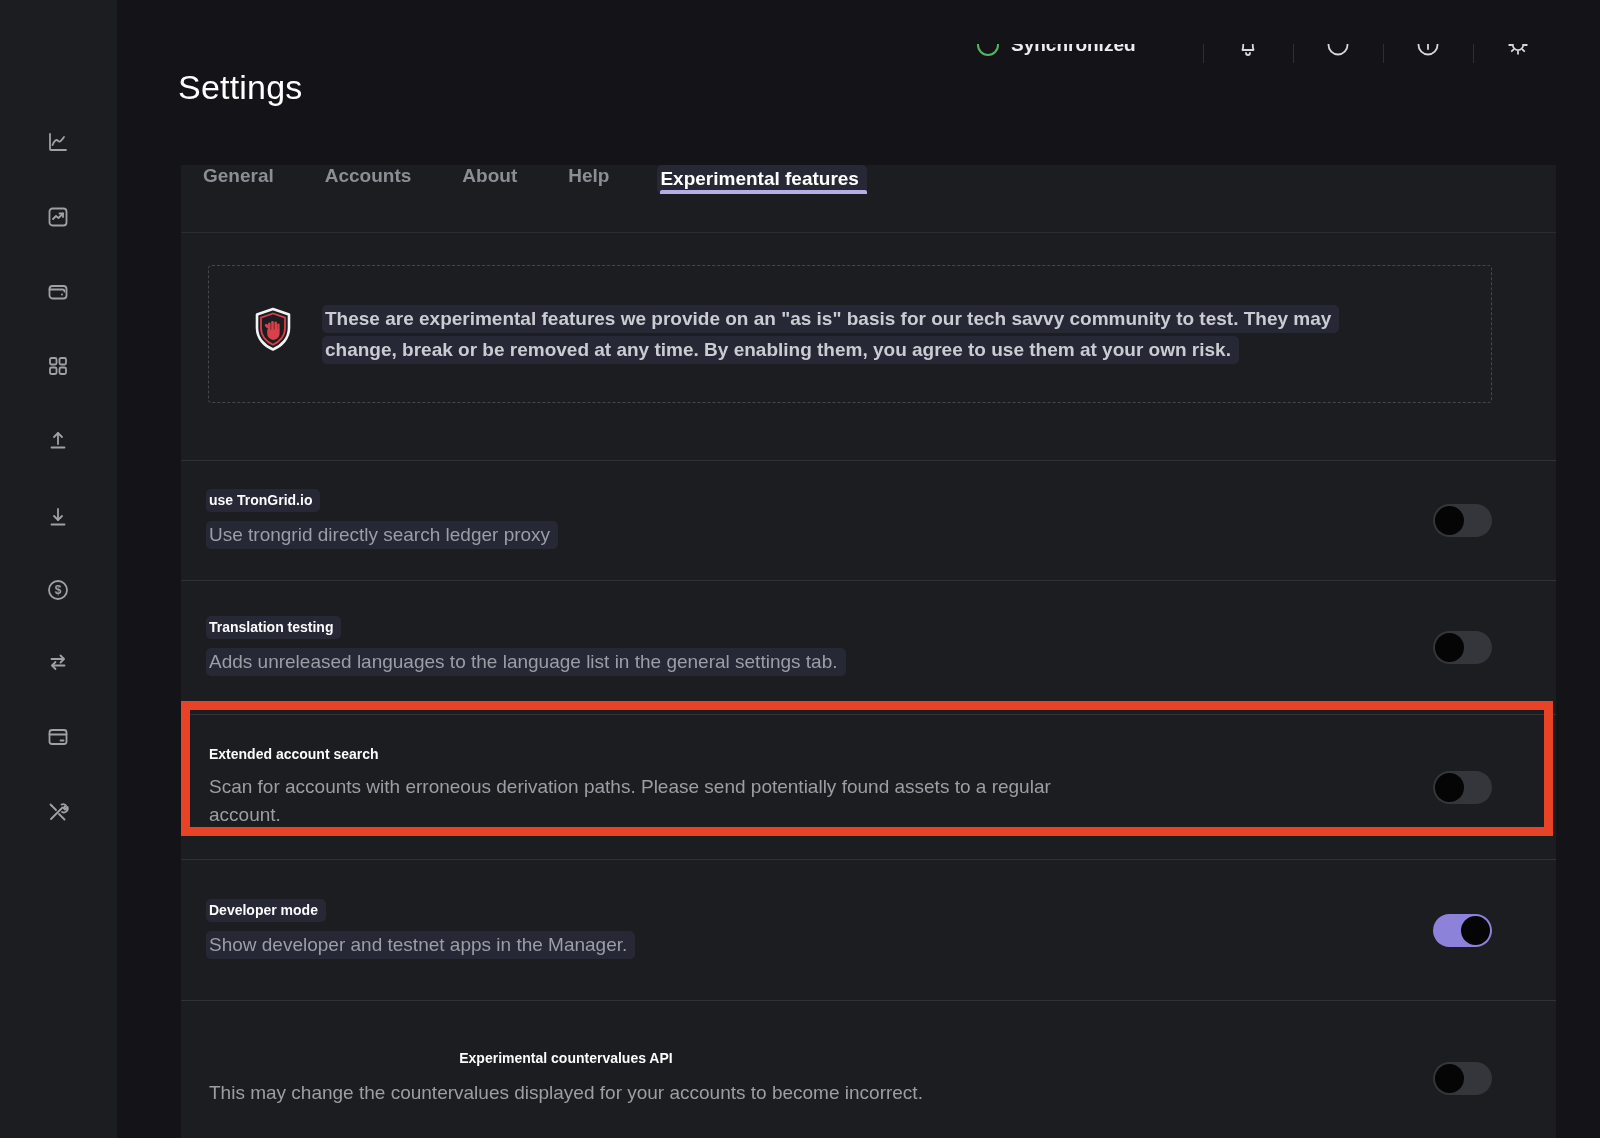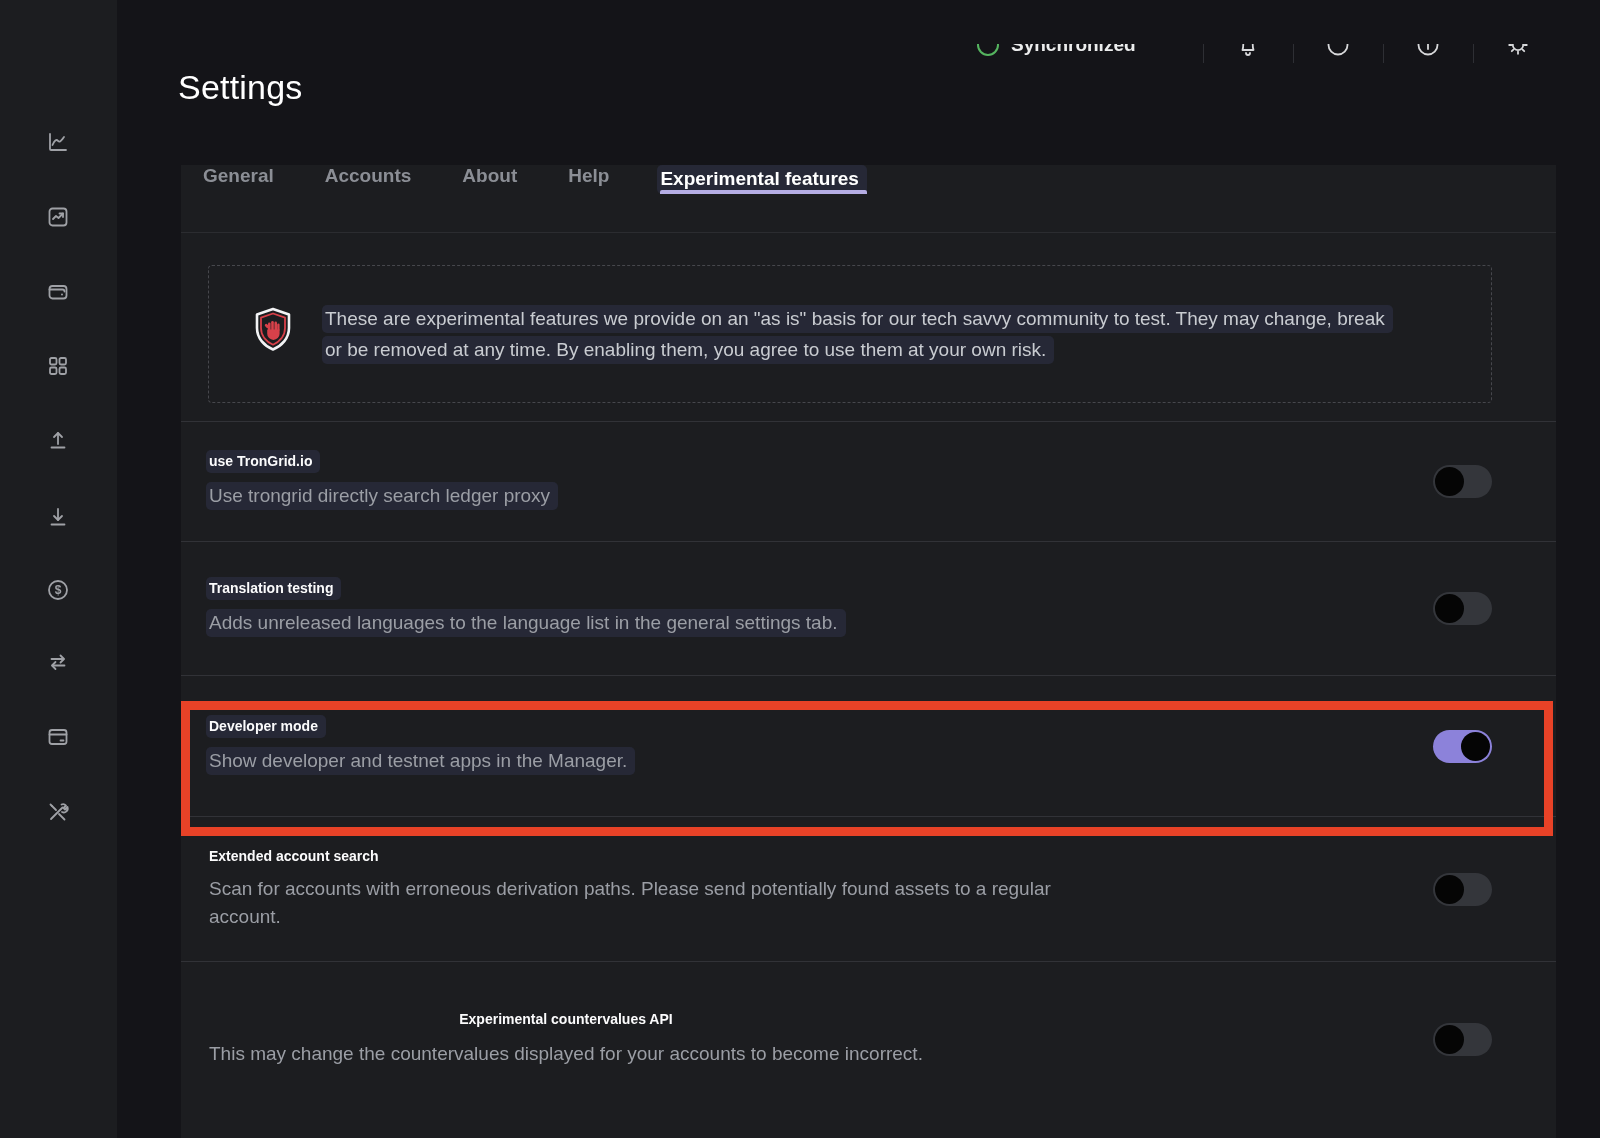--- a/index.html
+++ b/index.html
@@ -32,21 +32,21 @@
   .card { position:absolute; left:181px; top:165px; width:1375px; height:973px; background:#1c1d20; }
 
   .tabbar { height:68px; display:flex; align-items:flex-start; padding-left:22px; gap:51px; border-bottom:1px solid #2b2c30; }
   .tab { position:relative; display:flex; align-items:center; font-size:19px; font-weight:700; color:#8b8e95; cursor:pointer; }
   .tab.active { color:#ffffff; }
   .tab.active::after { content:""; position:absolute; left:0; right:0; bottom:0; height:4px; border-radius:2px 2px 0 0; background:#b5ade4; }
 
   .hl { background:#262836; box-decoration-break:clone; -webkit-box-decoration-break:clone; padding:3px 8px 4px 3px; margin-left:-3px; border-radius:5px; }
 
   
-  .warn-section { padding:32px 64px 18px 27px; border-bottom:1px solid #313237; }
+  .warn-section { padding:32px 64px 57px 27px; border-bottom:1px solid #313237;font-weight:bold; }
   .warn-box { border:1px dashed #46474c; border-radius:4px; min-height:138px; display:flex; align-items:center; gap:28px; padding:20px 24px 20px 40px; }
   .warn-text { font-size:19px; line-height:31px; color:#c9ccd1; max-width:1080px; }
 
   
   .row { display:flex; align-items:center; justify-content:space-between; padding:0 64px 0 28px; border-bottom:1px solid #313237; }
   .row:last-child { border-bottom:none;text-align:center; }
   .row-text { display:flex; flex-direction:column; gap:13px; }
   .row-title { font-size:14px; font-weight:700; color:#fbfbfc; }
   .row-desc { font-size:19px; color:#9b9ea5; line-height:28px; max-width:845px; }
 
@@ -229,40 +229,40 @@
   <div class="row" style="height:134px">
     <div class="row-text">
       <div class="row-title"><span class="hl">Translation testing</span></div>
       <div class="row-desc"><span class="hl">Adds unreleased languages to the language list in the general settings tab.</span></div>
     </div>
     <div class="toggle" role="switch" aria-checked="false">
         <div class="knob"></div>
       </div>
   </div>
 
-  <div class="row" style="height:141px">
-    <div class="row-text">
-      <div class="row-title"><span class="hl">Developer mode</span></div>
-      <div class="row-desc"><span class="hl">Show developer and testnet apps in the Manager.</span></div>
-    </div>
-    <div class="toggle on" role="switch" aria-checked="true">
-        <div class="knob"></div>
-      </div>
-  </div>
-
   <div class="row" style="height:145px">
     <div class="row-text" style="gap:11px">
       <div class="row-title"><span>Extended account search</span></div>
       <div class="row-desc"><span>Scan for accounts with erroneous derivation paths. Please send potentially found assets to a regular account.</span></div>
     </div>
     <div class="toggle" role="switch" aria-checked="false">
         <div class="knob"></div>
       </div>
   </div>
 
+  <div class="row" style="height:141px">
+    <div class="row-text">
+      <div class="row-title"><span class="hl">Developer mode</span></div>
+      <div class="row-desc"><span class="hl">Show developer and testnet apps in the Manager.</span></div>
+    </div>
+    <div class="toggle on" role="switch" aria-checked="true">
+        <div class="knob"></div>
+      </div>
+  </div>
+
   <div class="row" style="height:155px">
     <div class="row-text">
       <div class="row-title"><span>Experimental countervalues API</span></div>
       <div class="row-desc"><span>This may change the countervalues displayed for your accounts to become incorrect.</span></div>
     </div>
     <div class="toggle" role="switch" aria-checked="false">
         <div class="knob"></div>
       </div>
   </div>
 

